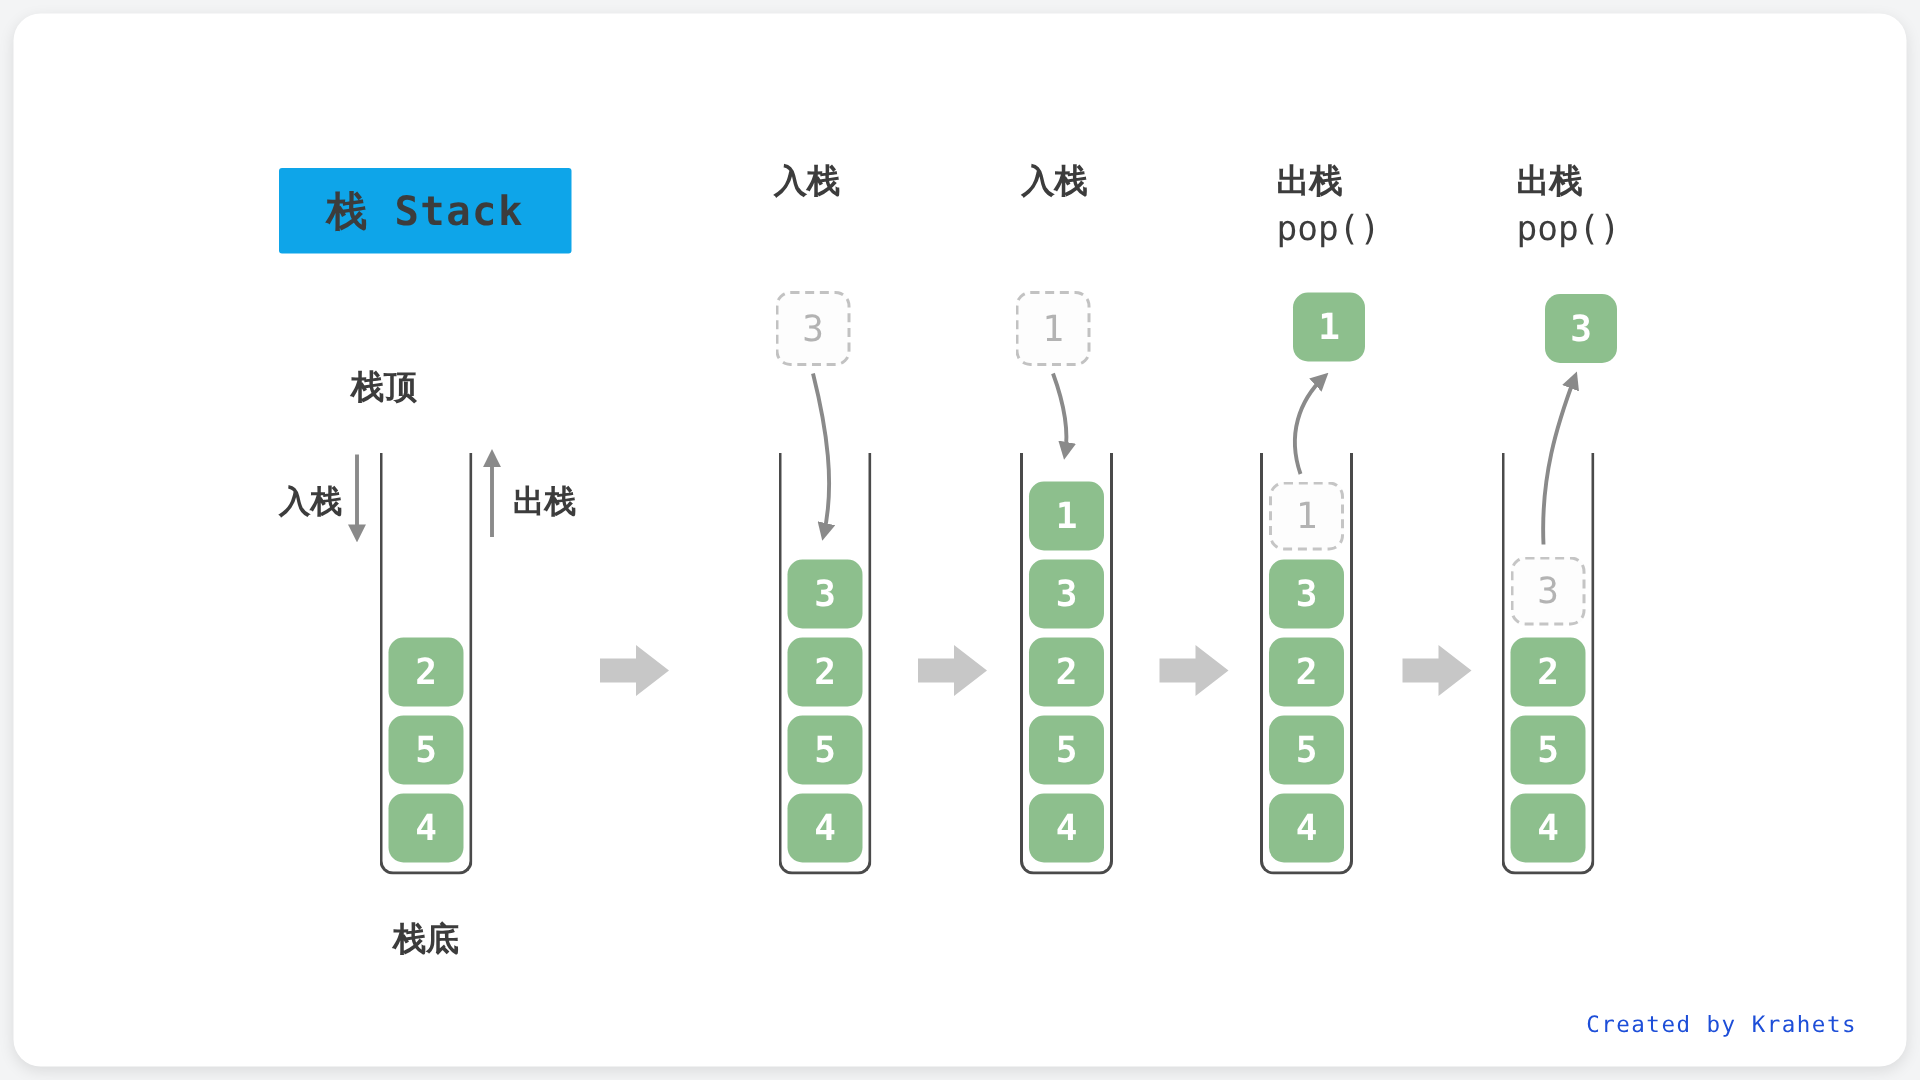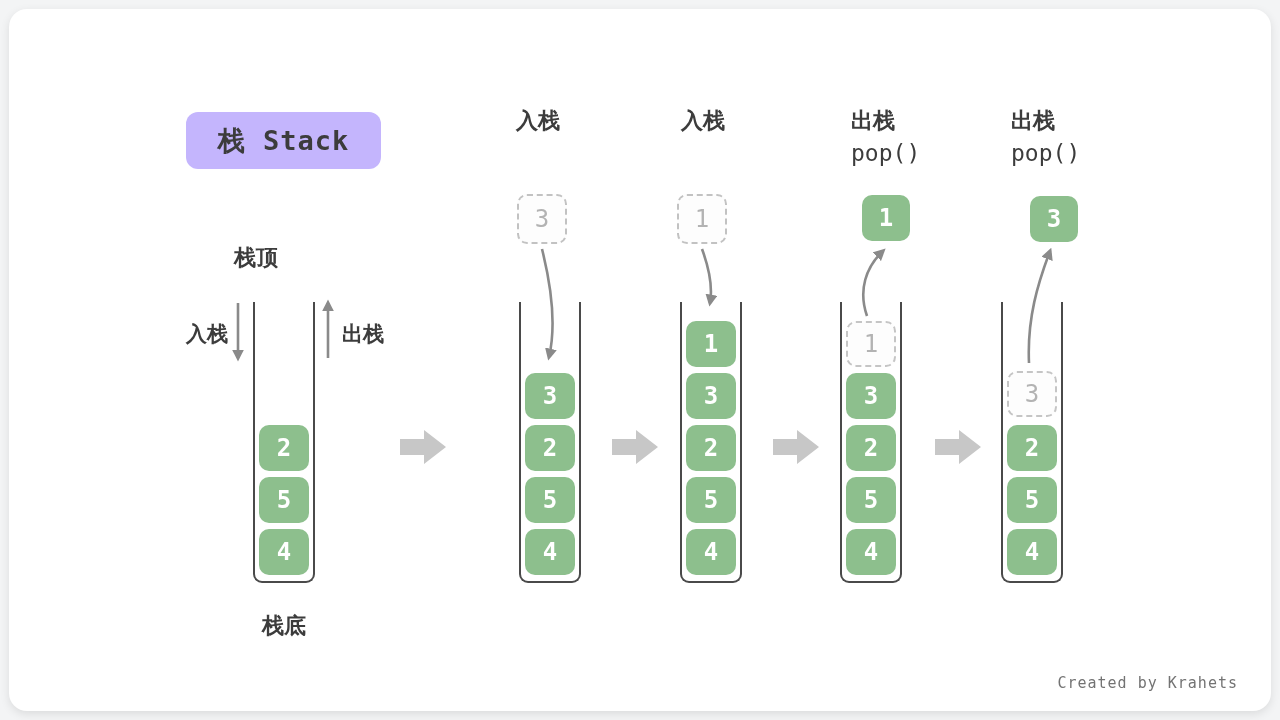--- a/index.html
+++ b/index.html
@@ -18,21 +18,21 @@
     overflow:hidden;
   }
   .card{
     position:absolute;left:9px;top:9px;right:9px;bottom:9px;
     background:#ffffff;border-radius:18px;
     box-shadow:0 3px 10px rgba(0,0,0,0.10);
   }
   .abs{position:absolute;}
   .title-box{
     left:186px;top:112px;width:195px;height:57px;
-    background:#c4b5fd;border-radius:12px;
+    background:#0ea5e9;border-radius:2px;
     display:flex;align-items:center;justify-content:center;
     font-family:"DejaVu Sans Mono", monospace;
     font-weight:bold;font-size:27px;color:var(--text-dark);
     letter-spacing:1px;
   }
   .op-label{width:160px;}
   .op-label .cn{
     font-size:22px;font-weight:bold;color:var(--text-dark);line-height:30px;
   }
   .op-label .code{
@@ -67,21 +67,21 @@
   }
   .float-box.dashed{
     border:2px dashed #c2c2c2;background:#fdfdfd;color:var(--muted-gray);
   }
   .float-box.solid{
     width:48px;height:46px;background:var(--cell-green);color:#fff;font-weight:bold;
   }
   .footer{
     right:42px;top:674px;
     font-family:"DejaVu Sans Mono", monospace;
-    font-size:15px;color:#737373;letter-spacing:1px;
+    font-size:15px;color:#1d4ed8;letter-spacing:1px;
   }
   svg.overlay{position:absolute;left:0;top:0;pointer-events:none;}
 </style>
 </head>
 <body>
 
 <div class="card"></div>
 
 <div class="abs title-box">栈 Stack</div>
 

